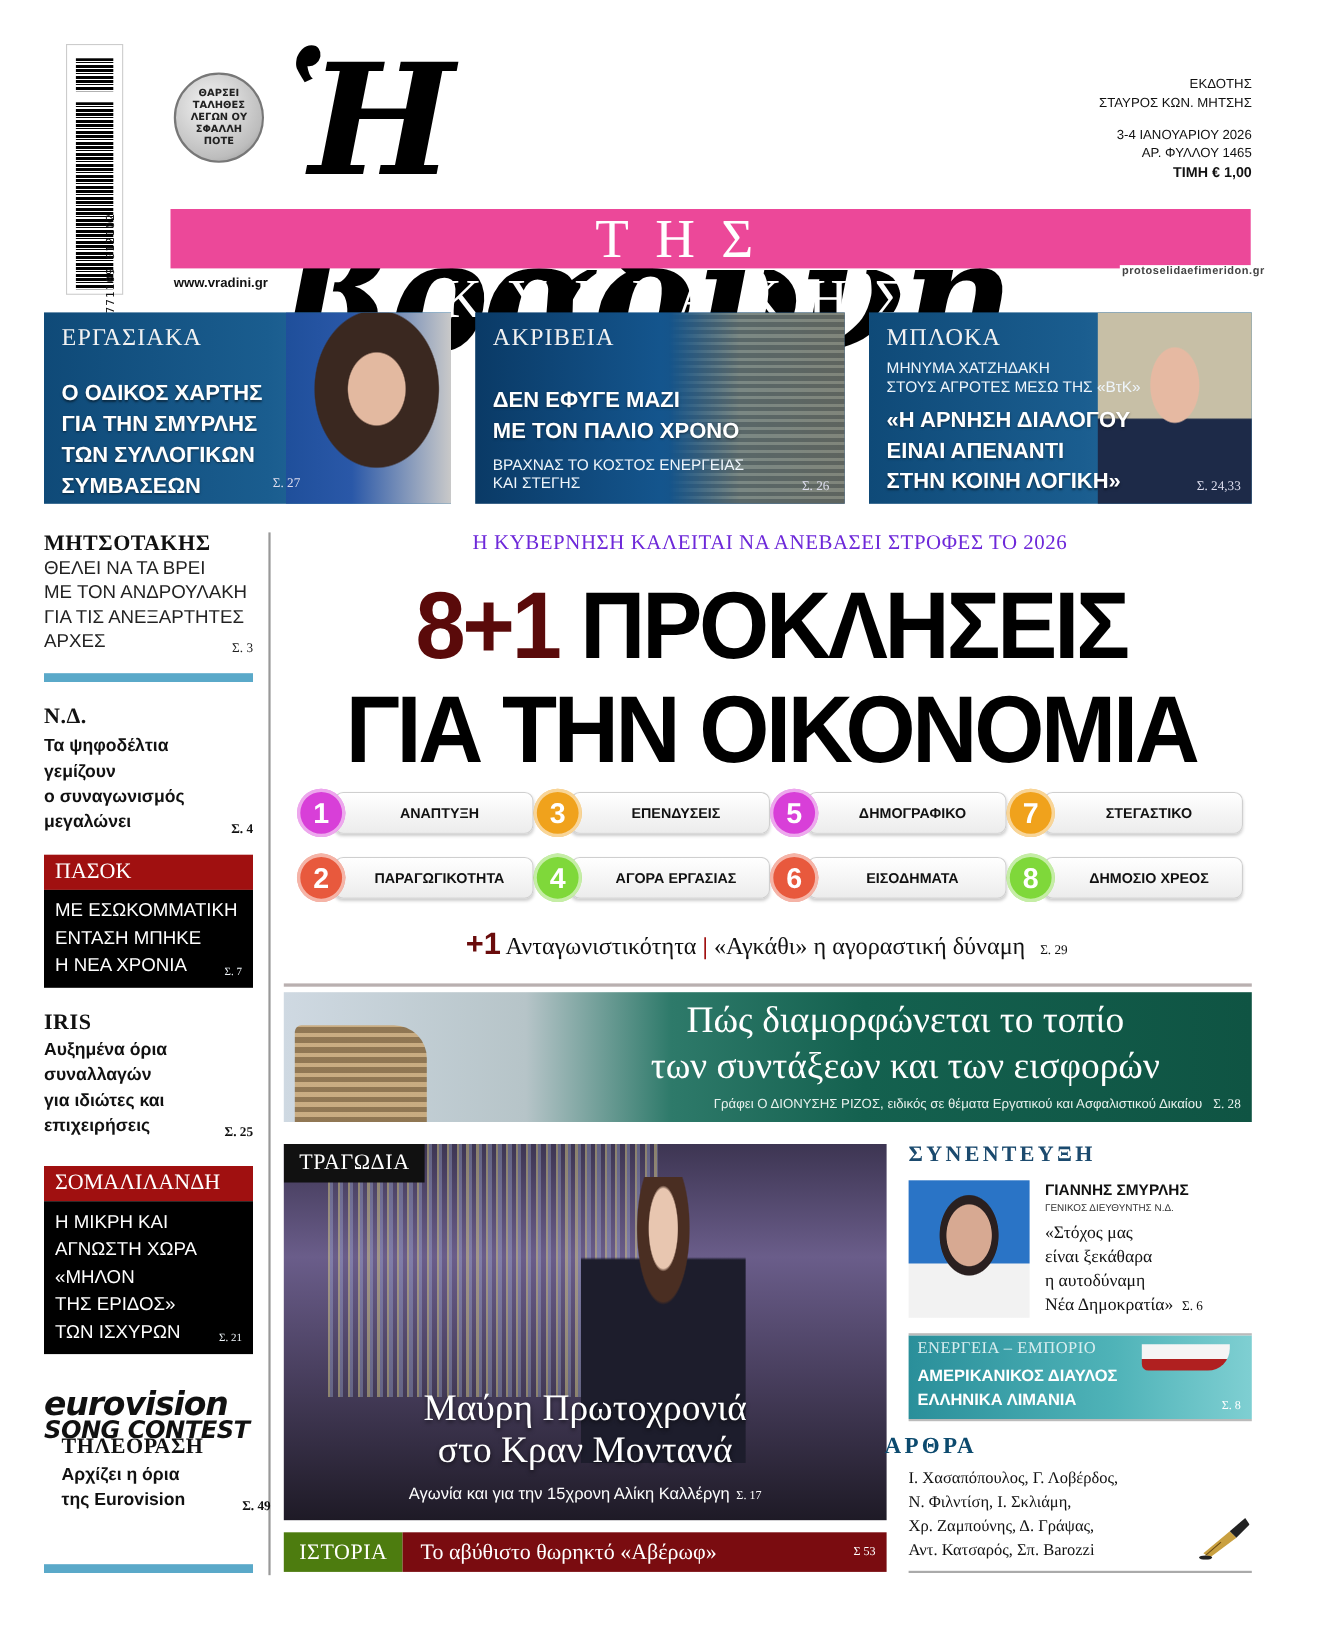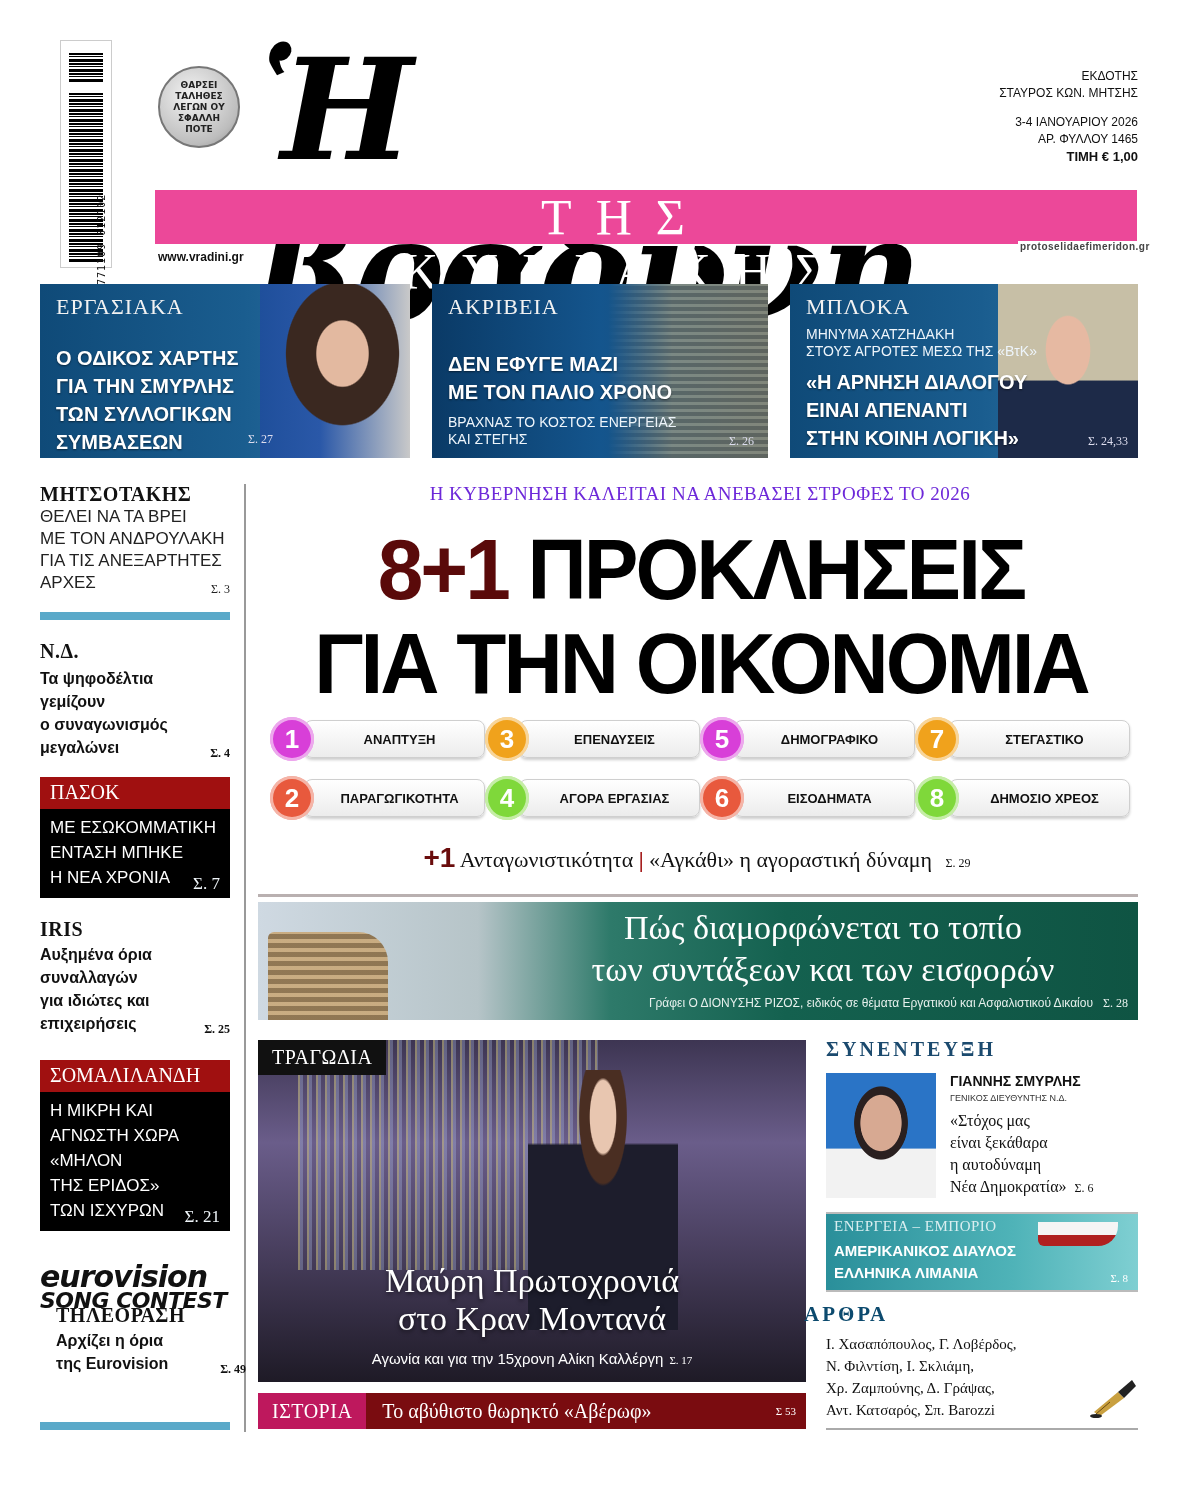--- a/index.html
+++ b/index.html
@@ -38,21 +38,21 @@
   
   .vline { left: 244px; top: 484px; width: 2px; height: 948px; background: #999; }
   .lc { left: 40px; width: 190px; }
   .lc .kick { font-family: "Liberation Serif", serif; font-weight: bold; font-size: 20px; color: #111; letter-spacing: 0.5px; }
   .lc .txt { font-size: 17px; line-height: 22px; color: #222; }
   .lc .btxt { font-size: 16px; line-height: 23px; font-weight: bold; color: #111; }
   .lc .pg { font-family: "Liberation Serif", serif; font-size: 12px; float: right; margin-top: 6px; }
   .bluebar { left: 40px; width: 190px; height: 8px; background: #5aa9c9; }
   .redhead { background: #a01010; color: #fff; font-family: "Liberation Serif", serif; font-size: 20px; padding: 4px 10px; height: 32px; }
   .bluebox { background: #000000; color: #fff; font-size: 17px; line-height: 25px; padding: 6px 10px 8px; }
-  .bluebox .pg { font-family: "Liberation Serif", serif; font-size: 17px; float: right; margin-top: 6px; color: #f0f6fa; }
+  .bluebox .pg { font-family: "Liberation Serif", serif; font-size: 10px; float: right; margin-top: 6px; color: #f0f6fa; }
   .euro { left: 40px; top: 1265px; width: 200px; font-family: "DejaVu Sans", sans-serif; font-weight: bold; font-style: italic; line-height: 24px; color: #111; }
   .euro .l1 { font-size: 30px; letter-spacing: -1px; }
   .euro .l2 { font-size: 22px; letter-spacing: -0.5px; }
 
   
   .overline { left: 270px; top: 483px; width: 860px; text-align: center; font-family: "Liberation Serif", serif; font-size: 19px; color: #6d28d9; letter-spacing: 0.5px; }
   .hl { left: 266px; width: 870px; text-align: center; font-family: "Liberation Sans", sans-serif; font-weight: bold; font-size: 82px; line-height: 92px; letter-spacing: -3px; color: #000; transform: scaleY(1.05); }
   .hl .red { color: #5a0a0a; }
 
   
@@ -75,21 +75,21 @@
   
   .tragedy { left: 258px; top: 1040px; width: 548px; height: 342px; background: linear-gradient(180deg, #3d3552 0%, #6a5d8a 30%, #4a4060 60%, #1e1a26 100%); overflow: hidden; }
   .tragedy .streams { position: absolute; left: 40px; top: 0; width: 300px; height: 230px; background: repeating-linear-gradient(90deg, rgba(230,220,140,0.45) 0 2px, rgba(180,200,240,0.3) 2px 5px, transparent 5px 9px); }
   .tragedy .person { position: absolute; left: 270px; top: 30px; width: 150px; height: 260px; background: radial-gradient(ellipse at 50% 18%, #e8c6b0 0 12%, #4a2e22 13% 22%, transparent 23%), linear-gradient(180deg, transparent 0 28%, #1d1d2c 29%); border-radius: 50px 50px 0 0; }
   .tragedy .tag { position: absolute; left: 0; top: 0; background: #111; color: #fff; font-family: "Liberation Serif", serif; font-size: 20px; padding: 6px 14px; letter-spacing: 0.5px; }
   .tragedy .h { position: absolute; left: 0; top: 222px; width: 548px; text-align: center; font-family: "Liberation Serif", serif; color: #fff; font-size: 34px; line-height: 38px; text-shadow: 0 2px 4px rgba(0,0,0,0.6); }
   .tragedy .d { position: absolute; left: 0; top: 310px; width: 548px; text-align: center; color: #fff; font-size: 15px; }
   .tragedy .d .pg { font-family: "Liberation Serif", serif; font-size: 11px; margin-left: 6px; }
 
   .history { left: 258px; top: 1393px; width: 548px; height: 36px; display: flex; }
-  .history .tag { background: #be185d; color: #fff; font-family: "Liberation Serif", serif; font-size: 20px; padding: 0 14px; display: flex; align-items: center; letter-spacing: 0.5px; }
+  .history .tag { background: #4d7c0f; color: #fff; font-family: "Liberation Serif", serif; font-size: 20px; padding: 0 14px; display: flex; align-items: center; letter-spacing: 0.5px; }
   .history .t { flex: 1; background: #7a0c10; color: #fff; font-family: "Liberation Serif", serif; font-size: 20px; display: flex; align-items: center; padding-left: 16px; }
   .history .t .pg { font-size: 11px; margin-left: auto; margin-right: 10px; }
 
   
   .intv-kick { left: 826px; top: 1038px; font-family: "Liberation Serif", serif; font-weight: bold; font-size: 20px; color: #1b4a6e; letter-spacing: 3px; }
   .intv-photo { left: 826px; top: 1073px; width: 110px; height: 125px; background: radial-gradient(ellipse at 50% 40%, #d7a992 0 26%, #2a2020 27% 34%, transparent 35%), linear-gradient(180deg, #2a74c6 0 60%, #f2f2f2 61%); }
   .intv-name { left: 950px; top: 1073px; font-weight: bold; font-size: 14px; color: #111; }
   .intv-role { left: 950px; top: 1093px; font-size: 9px; color: #333; }
   .intv-quote { left: 950px; top: 1110px; width: 190px; font-family: "Liberation Serif", serif; font-size: 16px; line-height: 22px; color: #111; }
   .intv-quote .pg { font-size: 12px; margin-left: 8px; }

